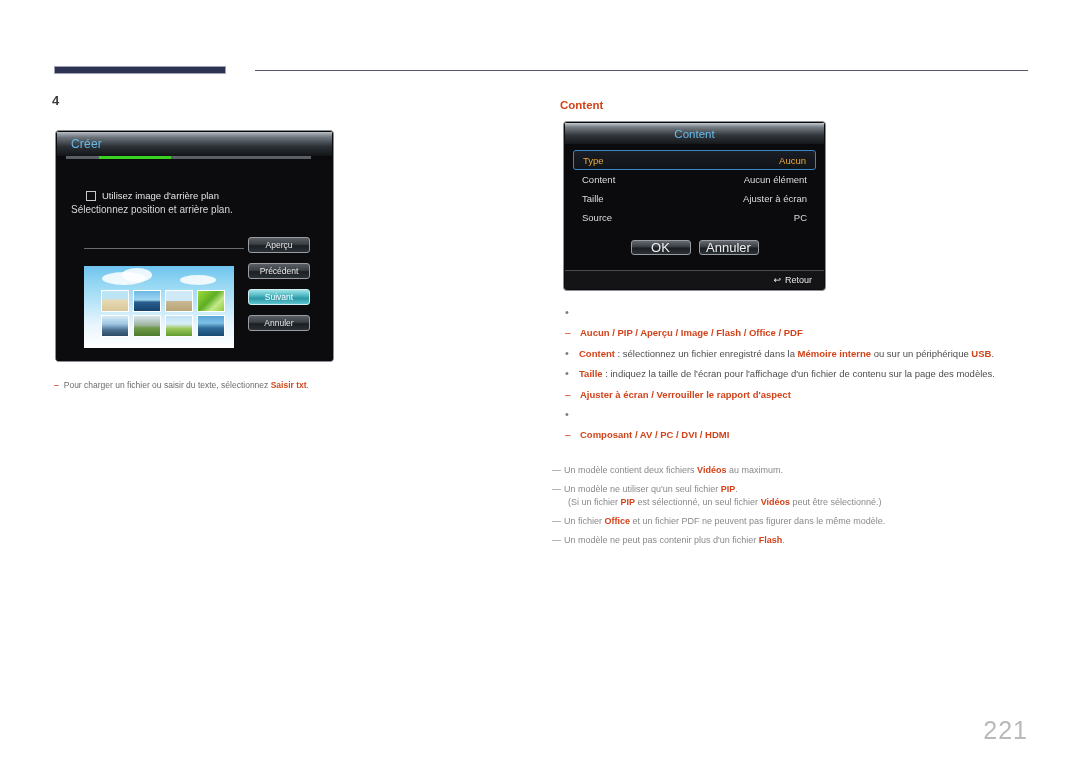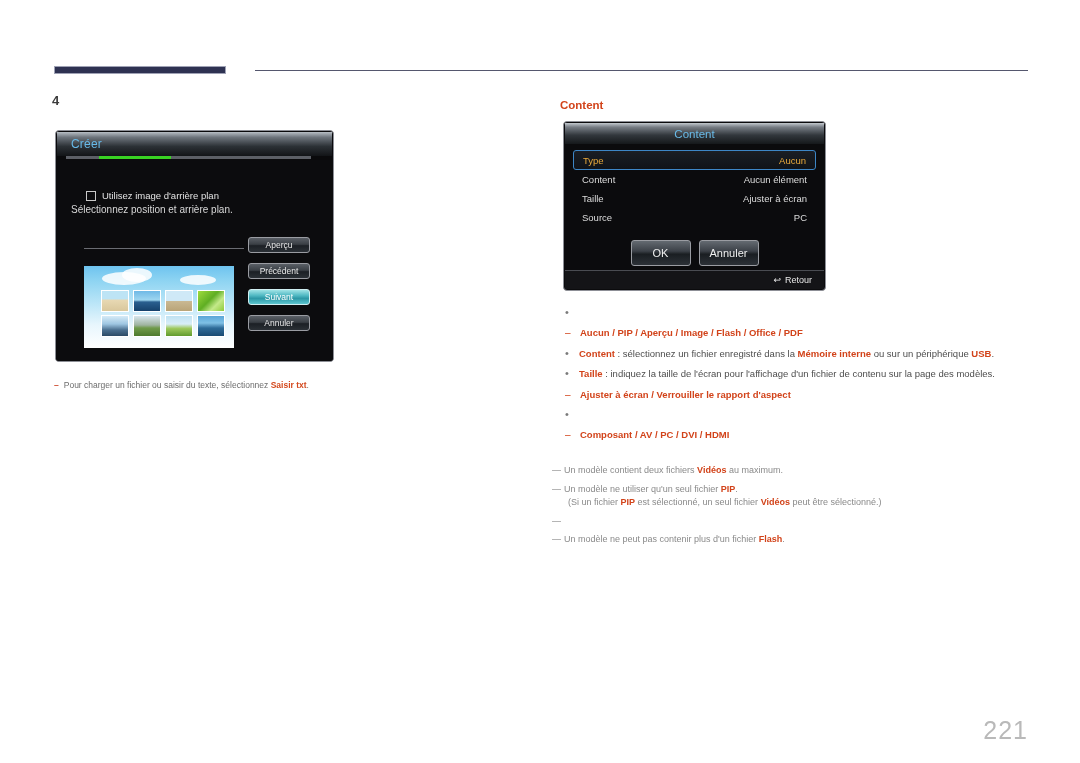--- a/index.html
+++ b/index.html
@@ -198,24 +198,24 @@
     color: #e9a93b;
     height: 20px;
   }
   .osd-row .val { text-align: right; }
 
   .osd-ok-row {
     position: absolute; left: 0; right: 0; top: 118px;
     display: flex; justify-content: center; gap: 8px;
   }
   .osd-ok {
-    width: 60px; height: 26px;
+    width: 60px; height: 15px;
     border: 1px solid #9a9ca2; border-radius: 3px;
     background: linear-gradient(to bottom, #646a71 0%, #3c4148 42%, #1a1e22 55%, #2c3137 100%);
-    color: #f0f0f0; font-size: 11px;
+    color: #f0f0f0; font-size: 13px;
     display: flex; align-items: center; justify-content: center;
     box-sizing: border-box;
   }
   .osd-footer {
     position: absolute; left: 1px; right: 1px; bottom: 1px;
     height: 19px;
     background: #141417;
     border-top: 1px solid #4a4c52;
     display: flex; align-items: center; justify-content: flex-end;
     padding-right: 12px;
@@ -409,20 +409,21 @@
     <span class="txt"><span>Un modèle contient deux fichiers </span><b>Vidéos</b><span> au maximum.</span></span>
   </div>
 
   <div class="note">
     <span class="mk">―</span>
     <span class="txt"><span>Un modèle ne utiliser qu'un seul fichier </span><b>PIP</b><span>.</span><span class="sub2"><span>(Si un fichier </span><b>PIP</b><span> est sélectionné, un seul fichier </span><b>Vidéos</b><span> peut être sélectionné.)</span></span></span>
   </div>
 
   <div class="note">
     <span class="mk">―</span>
+    <span class="txt"><span>Un fichier </span><b>Office</b><span> et un fichier PDF ne peuvent pas figurer dans le même modèle.</span></span>
   </div>
 
   <div class="note">
     <span class="mk">―</span>
     <span class="txt"><span>Un modèle ne peut pas contenir plus d'un fichier </span><b>Flash</b><span>.</span></span>
   </div>
 
 </div>
 
 <div class="pageno">221</div>

